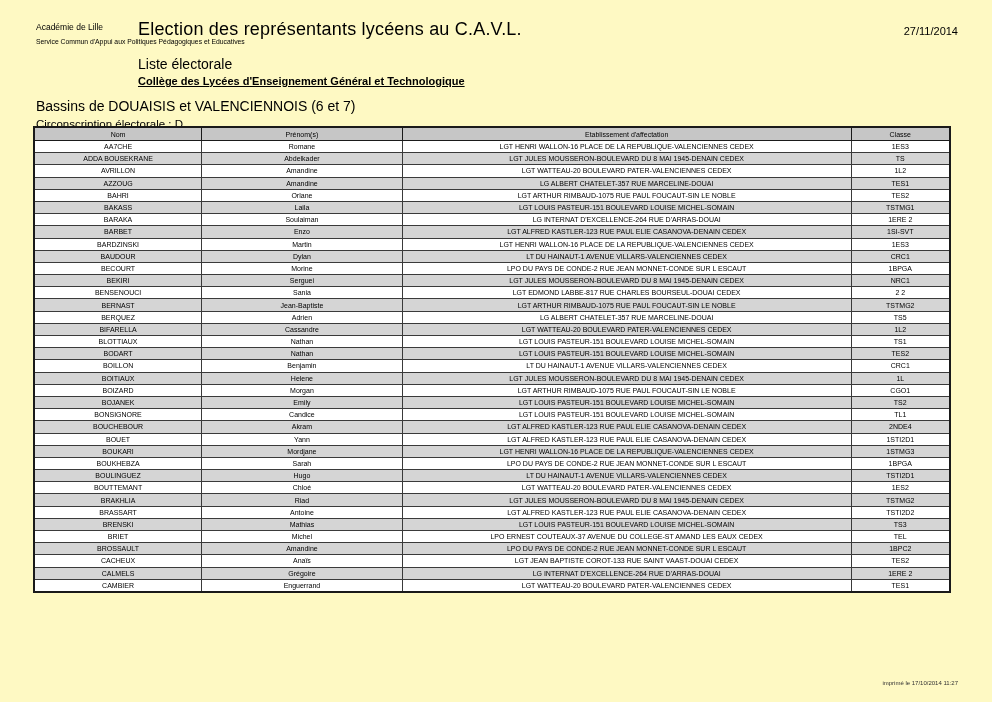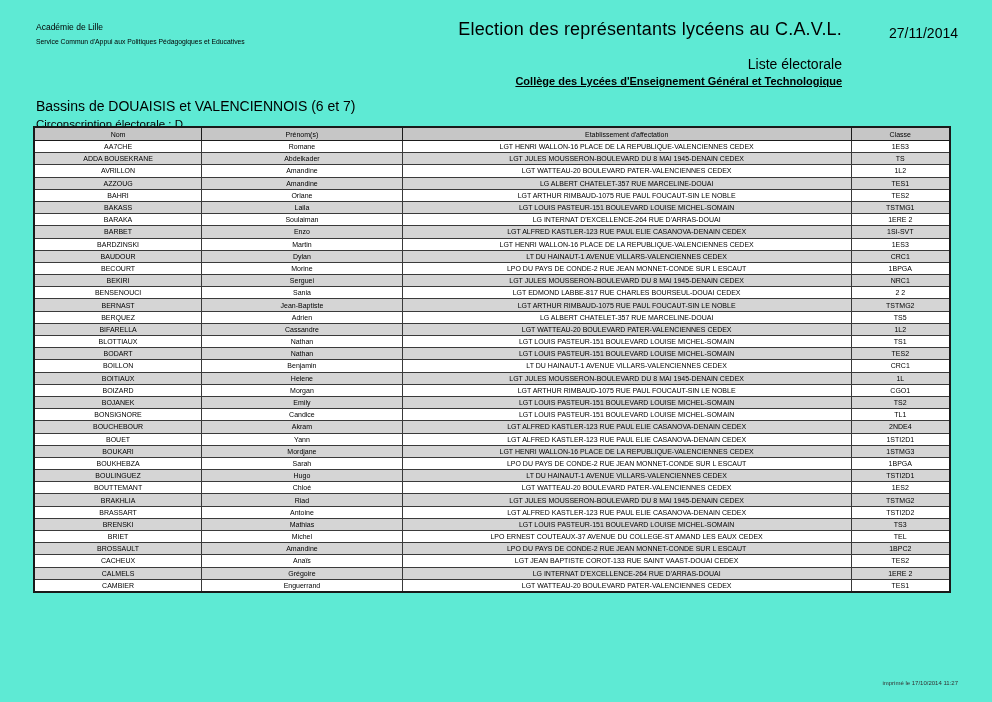--- a/index.html
+++ b/index.html
@@ -4,33 +4,33 @@
 <style>
   html, body { margin: 0; padding: 0; }
   body {
     width: 992px; height: 702px;
     background: #ffffff;
     font-family: "Liberation Sans", sans-serif;
     color: #000;
     position: relative;
     overflow: hidden;
   }
-  .page { position: absolute; inset: 0; background: #5eead4; }
+  .page { position: absolute; inset: 0; background: #fef9c3; }
 
   
   .hdr-left { position: absolute; left: 36px; top: 22px; text-align: left; }
   .academy  { font-size: 8.5px; }
   .service  { font-size: 6.8px; margin-top: 6px; }
 
-  .hdr-center { position: absolute; left: 162px; right: 150px; top: 19px; text-align: right; }
+  .hdr-center { position: absolute; left: 138px; right: 150px; top: 19px; text-align: left; }
   .title    { font-size: 18px; letter-spacing: 0.2px; }
   .subtitle { font-size: 14px; margin-top: 16px; }
   .college  { font-size: 11px; font-weight: bold; text-decoration: underline; margin-top: 3px; }
 
-  .hdr-date { position: absolute; right: 34px; top: 25px; font-size: 14px; }
+  .hdr-date { position: absolute; right: 34px; top: 25px; font-size: 11px; }
 
   .circ    { position: absolute; left: 36px; top: 81px;  font-size: 11.5px; margin-top: 37px; }
   .bassins { position: absolute; left: 36px; top: 98px;  font-size: 14px; }
 
   
   table.roll {
     position: absolute; left: 33px; top: 126px; width: 918px;
     border-collapse: collapse; table-layout: fixed;
     border: 2px solid #1a1a1a;
   }

